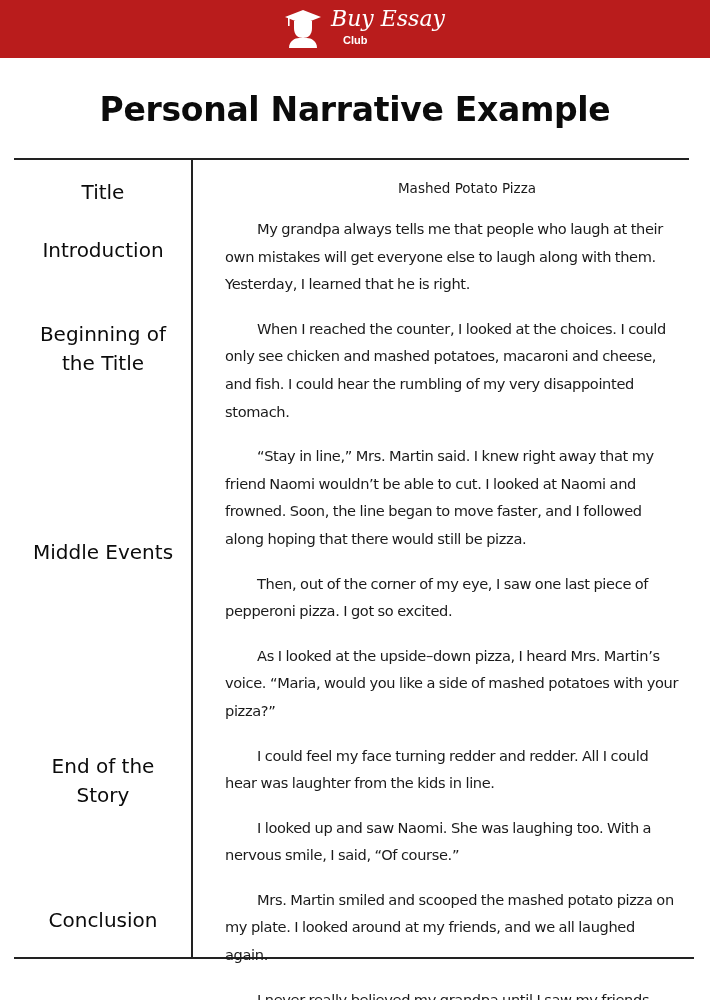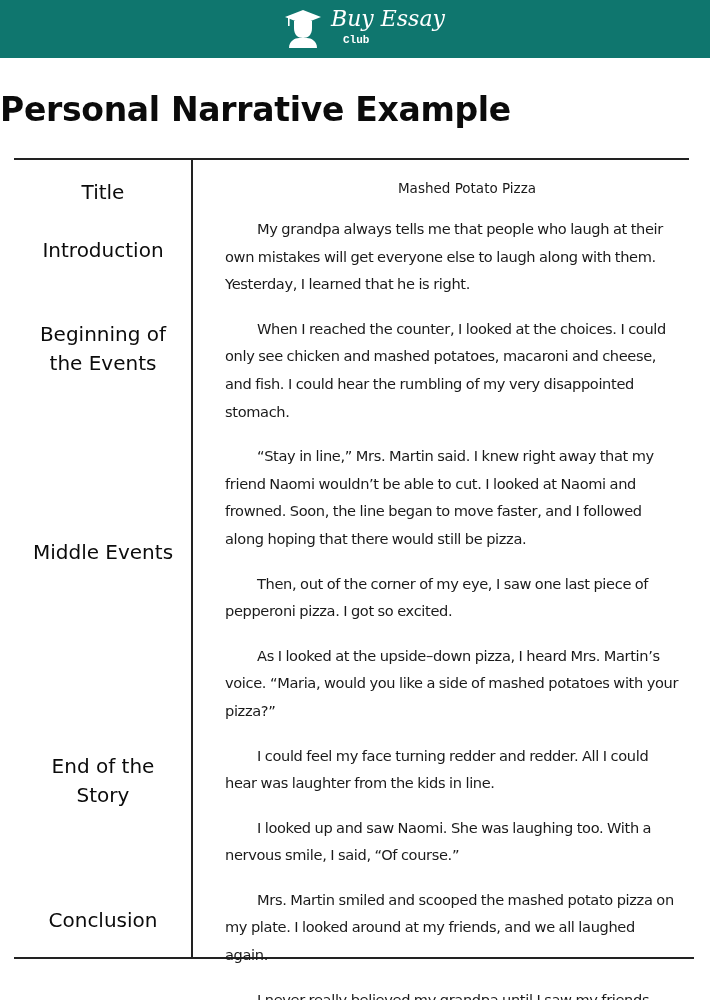--- a/index.html
+++ b/index.html
@@ -1,22 +1,22 @@
 <!DOCTYPE html>
 <html><head>
 <meta charset="utf-8">
 <style>
   html, body { margin:0; padding:0; background:#ffffff; }
   body { width:710px; height:1000px; position:relative; overflow:hidden; font-family:"DejaVu Sans", sans-serif; color:#111; }
-  .banner { position:absolute; left:0; top:0; width:710px; height:58px; background:#0f766e; }
+  .banner { position:absolute; left:0; top:0; width:710px; height:58px; background:#b91c1c; }
   .logo { position:absolute; left:283px; top:4px; width:160px; height:48px; }
   .logo-icon { position:absolute; left:0; top:4px; width:40px; height:40px; }
   .logo-brand { position:absolute; left:48px; top:2px; color:#fff; font-family:"DejaVu Serif", serif; font-style:italic; font-size:22px; line-height:26px; white-space:nowrap; }
-  .logo-sub { position:absolute; left:60px; top:29px; color:#fff; font-family:Liberation Mono, monospace; font-weight:bold; font-size:11px; line-height:14px; }
-  .page-title { position:absolute; left:0; width:710px; top:88px; font-family:"DejaVu Sans", sans-serif; font-weight:bold; font-size:33px; line-height:44px; color:#0b0b0b; letter-spacing:-0.3px; }
+  .logo-sub { position:absolute; left:60px; top:29px; color:#fff; font-family:Liberation Sans, sans-serif; font-weight:bold; font-size:11px; line-height:14px; }
+  .page-title { position:absolute; left:0; width:710px; top:88px; text-align:center; font-family:"DejaVu Sans", sans-serif; font-weight:bold; font-size:33px; line-height:44px; color:#0b0b0b; letter-spacing:-0.3px; }
   .rule-top { position:absolute; left:14px; top:158px; width:675px; height:2px; background:#222; }
   .rule-bottom { position:absolute; left:14px; top:957px; width:680px; height:2px; background:#222; }
   .rule-vert { position:absolute; left:191px; top:160px; width:2px; height:798px; background:#222; }
   .label { position:absolute; left:14px; width:178px; text-align:center; font-family:"DejaVu Sans", sans-serif; font-weight:normal; font-size:20px; line-height:29px; color:#0b0b0b; }
   .story { position:absolute; left:208px; top:178px; width:490px; font-family:"DejaVu Sans", sans-serif; font-size:14.6px; color:#1a1a1a; }
   .story-title { text-align:center; font-size:13.5px; line-height:20px; margin:0 0 6px 28px; }
   .story p { margin:17px; line-height:27.6px; text-indent:32px; letter-spacing:-0.35px; word-spacing:-0.5px; }
 </style>
 </head>
 <body>
@@ -37,21 +37,21 @@
 <div class="page-title">Personal Narrative Example</div>
 
 <div class="rule-top"></div>
 <div class="rule-vert"></div>
 <div class="rule-bottom"></div>
 
 <div class="label" style="top:178px">Title</div>
 <div class="label" style="top:236px">Introduction</div>
 <div class="label" style="top:320px">
   <div>Beginning of</div>
-  <div>the Events</div>
+  <div>the Title</div>
 </div>
 <div class="label" style="top:538px">Middle Events</div>
 <div class="label" style="top:752px">
   <div>End of the</div>
   <div>Story</div>
 </div>
 <div class="label" style="top:906px">Conclusion</div>
 
 <div class="story">
   <div class="story-title">Mashed Potato Pizza</div>

